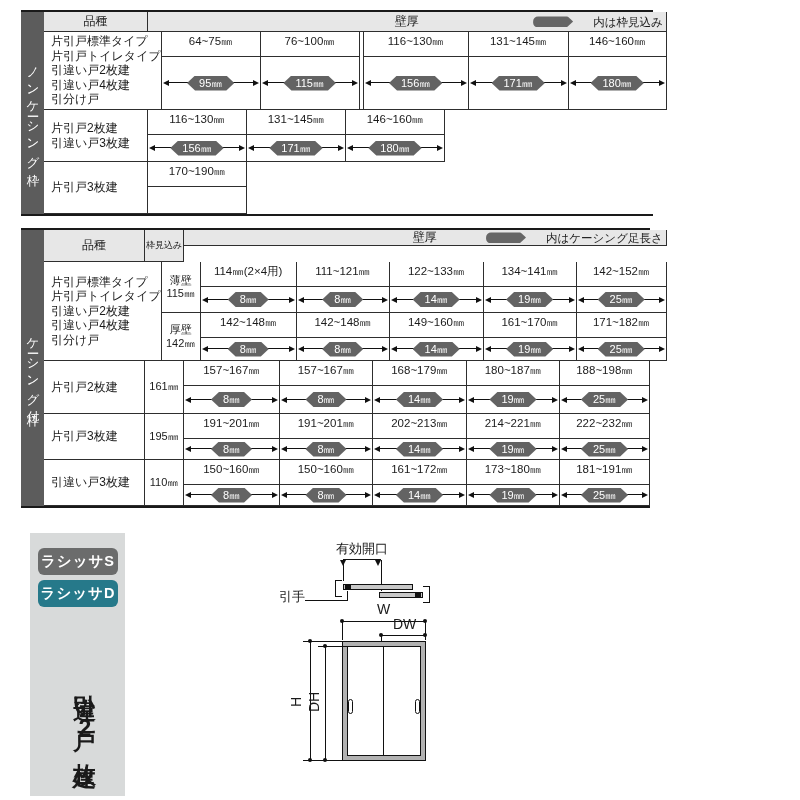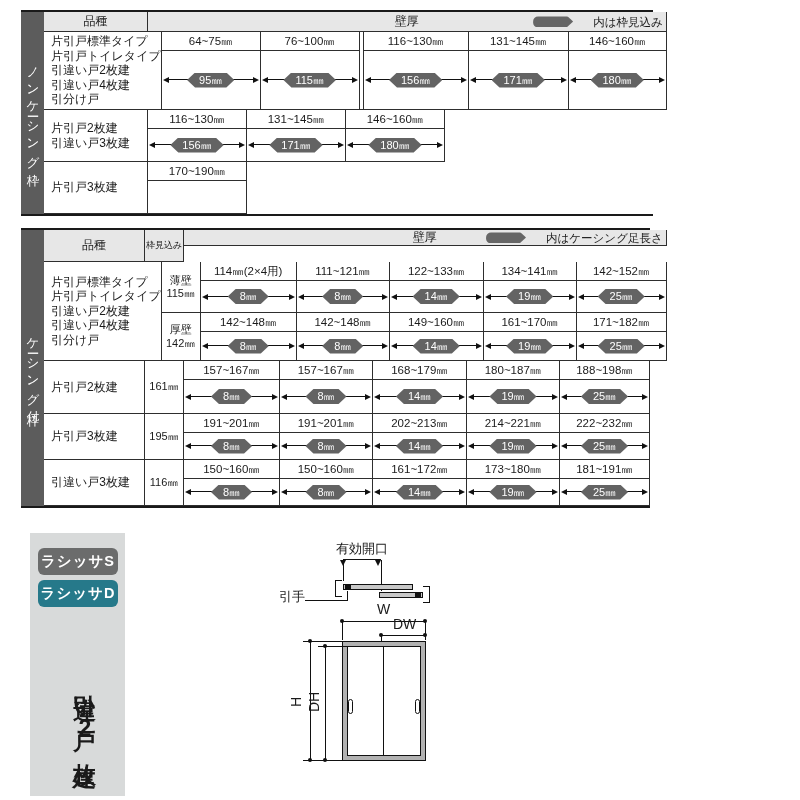--- a/index.html
+++ b/index.html
@@ -22,21 +22,21 @@
          clip-path:polygon(0 0,34px 0,40px 5.5px,34px 11px,0 11px);}
   .trow,.subrow{display:flex;box-sizing:border-box;}
   .kindcell{border-right:1px solid #2e2e2e;border-bottom:1px solid #2e2e2e;box-sizing:border-box;
             display:flex;flex-direction:column;justify-content:center;padding:2px 0 2px 7px;}
   .kline{font-size:12px;line-height:14.6px;white-space:nowrap;}
   .depthcell{border-right:1px solid #2e2e2e;border-bottom:1px solid #2e2e2e;box-sizing:border-box;
              display:flex;flex-direction:column;align-items:center;justify-content:center;flex:0 0 39px;}
   .dline{font-size:11px;line-height:13.5px;white-space:nowrap;}
   .dcell{border-right:1px solid #2e2e2e;border-bottom:1px solid #2e2e2e;box-sizing:border-box;
          display:flex;flex-direction:column;}
-  .range{text-align:center;border-bottom:1px solid #2e2e2e;font-size:11.5px;line-height:18px;height:19px;box-sizing:border-box;white-space:nowrap;overflow:hidden;}
+  .range{text-align:center;border-bottom:1px solid #2e2e2e;font-size:11.5px;line-height:18px;height:25px;box-sizing:border-box;white-space:nowrap;overflow:hidden;}
   .azone{flex:1;position:relative;display:flex;align-items:center;justify-content:center;}
   .aline{position:absolute;left:3px;right:3px;top:50%;margin-top:-1px;border-top:1.6px solid #111;}
   .ah{position:absolute;top:50%;transform:translateY(-50%);width:0;height:0;border-style:solid;}
   .ahl{left:1px;border-width:3.5px 6.5px 3.5px 0;border-color:transparent #111 transparent transparent;}
   .ahr{right:1px;border-width:3.5px 0 3.5px 6.5px;border-color:transparent transparent transparent #111;}
   .pill{position:relative;background:#636363;color:#fff;font-size:11px;line-height:15px;height:15px;
         padding:0 12px;white-space:nowrap;
         clip-path:polygon(8px 0,calc(100% - 8px) 0,100% 50%,calc(100% - 8px) 100%,8px 100%,0 50%);}
   .gapcol{flex:0 0 4px;border-right:1px solid #2e2e2e;border-bottom:1px solid #2e2e2e;box-sizing:border-box;}
   .fill{flex:1;}
@@ -429,21 +429,21 @@
             </div>
           </div>
         </div>
         <div class="trow">
           <div class="kindcell" style="flex: 0 0 101px;">
             <div class="kline">引違い戸3枚建</div>
           </div>
           <div style="flex: 1 1 0%; display: flex; flex-direction: column;">
             <div class="subrow" style="height: 46px;">
               <div class="depthcell">
-                <div class="dline">116㎜</div>
+                <div class="dline">110㎜</div>
               </div>
               <div class="dcell" style="flex: 0 0 96px;">
                 <div class="range">150~160㎜</div>
                 <div class="azone">
                   <div class="aline"></div>
                   <div class="ah ahl"></div>
                   <div class="ah ahr"></div>
                   <div class="pill">8㎜</div>
                 </div>
               </div>

